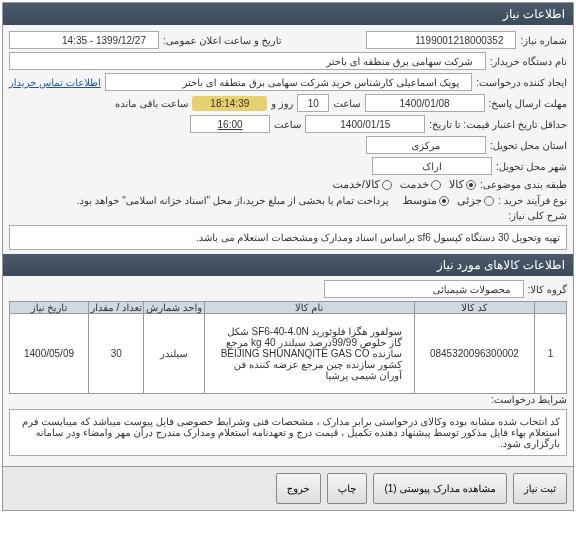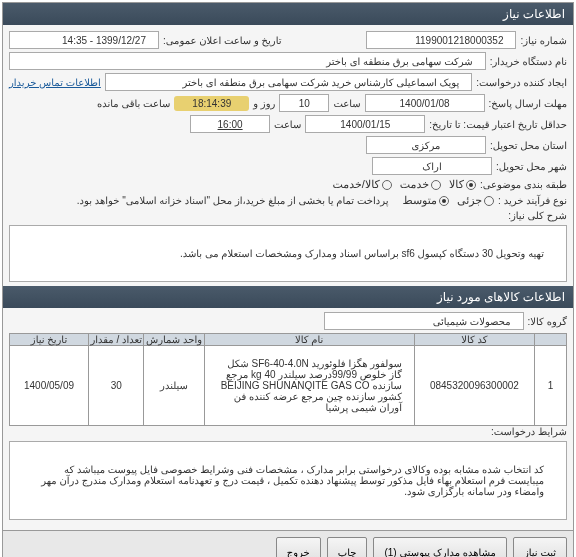--- a/index.html
+++ b/index.html
@@ -4,33 +4,33 @@
 <style>
 * { box-sizing: border-box; margin: 0; padding: 0; }
 body { font-family: Tahoma, Arial, sans-serif; font-size: 11px; background: #fff; color: #333; width: 576px; }
 .panel { border: 1px solid #999; margin: 2px; }
 .panel-header { background: linear-gradient(#4a5a6a, #3a4a5a); color: #fff; padding: 4px 8px; font-size: 12px; }
 .panel-body { padding: 6px; background: #f5f5f5; }
 .row { display: flex; align-items: center; margin-bottom: 3px; gap: 4px; }
 .label { font-size: 10px; color: #333; white-space: nowrap; }
 .field { background: #fff; border: 1px solid #aaa; padding: 2px 12px; font-size: 10px; min-height: 18px; display: inline-flex; align-items: center; }
 .field.wide { flex: 1; }
-.field.w50 { width: 50px; justify-content: center; }
+.field.w50 { width: 32px; justify-content: center; }
 .field.w80 { width: 80px; justify-content: center; text-decoration: underline; }
 .field.w120 { width: 120px; justify-content: center; }
 .field.w150 { width: 150px; }
 .field.w200 { width: 200px; }
 .badge { background: #d4a94a; color: #333; border-radius: 3px; padding: 2px 18px; font-size: 10px; }
 .badge.yellow { background: #e8d070; }
 .link { color: #1a5a9a; text-decoration: underline; cursor: pointer; font-size: 10px; }
 .radio-group { display: flex; gap: 8px; align-items: center; }
 .radio-item { display: flex; align-items: center; gap: 2px; }
 .radio-dot { width: 10px; height: 10px; border: 1px solid #666; border-radius: 50%; display: inline-block; position: relative; }
 .radio-dot.checked::after { content: ''; position: absolute; width: 4px; height: 4px; background: #333; border-radius: 50%; top: 2px; left: 2px; }
-.note { background: #fff; border: 1px solid #aaa; padding: 22px; font-size: 10px; margin: 4px 0; text-align: right; }
+.note { background: #fff; border: 1px solid #aaa; padding: 6px; font-size: 10px; margin: 4px 0; text-align: right; }
 .table { width: 100%; border-collapse: collapse; font-size: 10px; }
 .table th { background: #d0d8e0; border: 1px solid #999; padding: 0; font-weight: normal; }
 .table td { background: #fff; border: 1px solid #999; padding: 12px; text-align: center; vertical-align: middle; }
 .table td.right { text-align: right; }
 .footer { display: flex; gap: 6px; padding: 6px; justify-content: flex-start; background: #e8e8e8; border-top: 1px solid #999; }
 .btn { background: linear-gradient(#f5f5f5, #ddd); border: 1px solid #888; padding: 9px 10px; font-size: 10px; cursor: pointer; border-radius: 2px; }
 .two-col { display: flex; gap: 10px; }
 </style>
 </head>
 <body>

